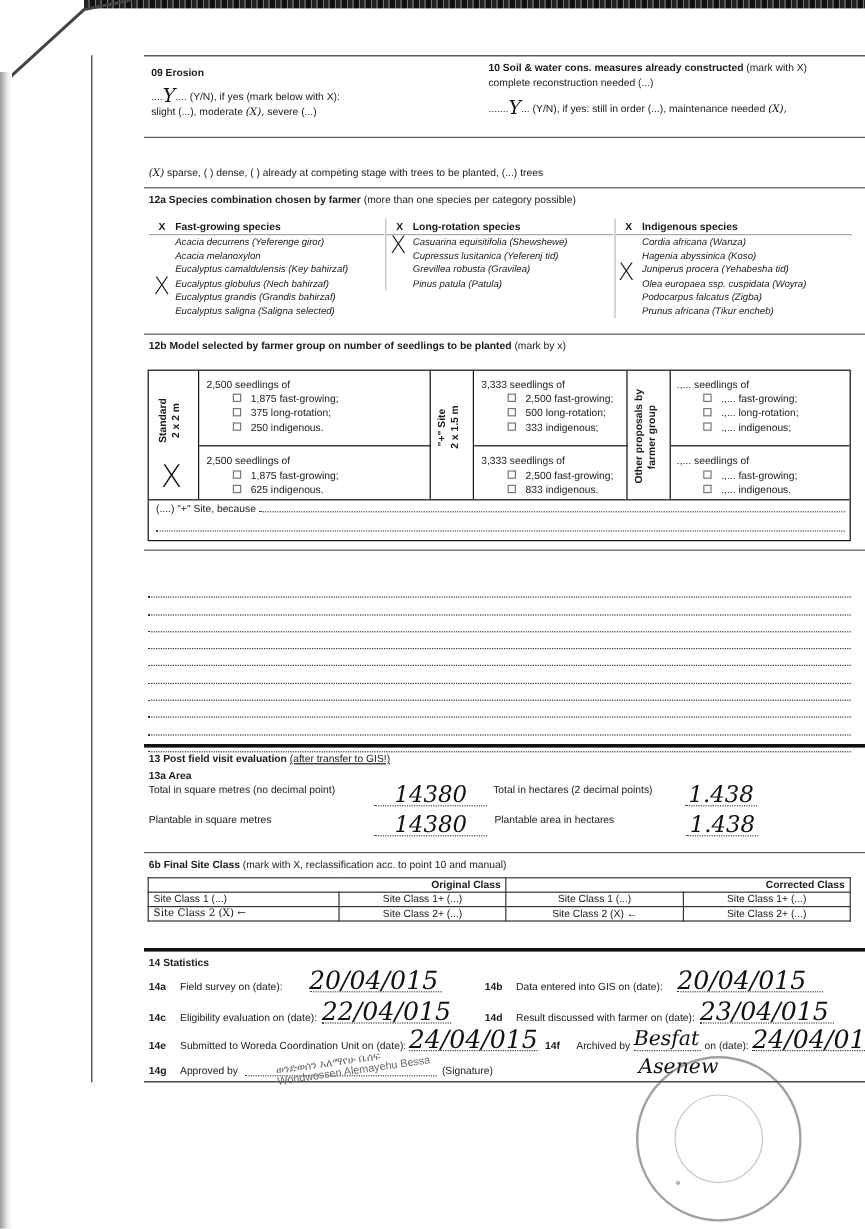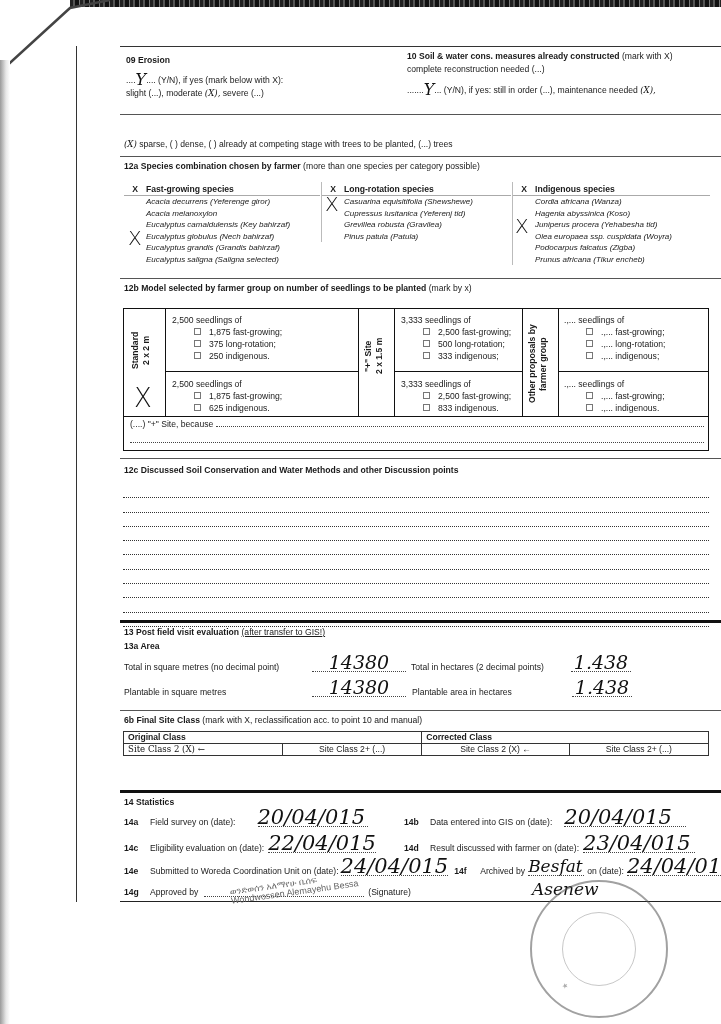--- a/index.html
+++ b/index.html
@@ -51,28 +51,28 @@
   .dots { border-bottom: 1px dotted #444; height: 10px; }
 
   .s12c { height: 162px; }
   .s12c .title { position: absolute; left: 4px; top: 5px; }
   .dotlines { position: absolute; left: 3px; top: 25px; width: 586px; }
   .dotlines .dl { height: 14.3px; border-bottom: 1px dotted #333; }
 
   .s13 { height: 90px; border-top: 3px solid #111; }
   .s13 .l1 { position: absolute; left: 4px; top: 3px; }
   .s13 .l2 { position: absolute; left: 4px; top: 17px; }
-  .area-row { position: absolute; left: 4px; display: flex; align-items: flex-end; }
+  .area-row { position: absolute; left: 4px; display: flex; align-items: flex-start; }
   .area-hand { font-size: 19px; line-height: 18px; border-bottom: 1px dotted #444; display: inline-block; min-width: 60px; text-align: center; }
 
   .s13b { height: 80px; }
   .s13b .title { position: absolute; left: 4px; top: 3px; }
   .class-table { position: absolute; left: 3px; top: 20px; width: 586px; border-collapse: collapse; font-size: 8.6px; }
   .class-table th, .class-table td { border: 1px solid #333; height: 11.5px; line-height: 11px; padding: 0 4px; }
-  .class-table th { font-weight: bold; text-align: left; }
+  .class-table th { font-weight: bold; text-align: right; }
   .class-table td.c2, .class-table td.c4 { text-align: center; }
 
   .s14 { height: 112px; border-top: 3px solid #111; border-bottom: 1.3px solid #222; }
   .s14 .title { position: absolute; left: 4px; top: 3px; }
   .stat { position: absolute; display: flex; align-items: flex-end; white-space: nowrap; }
   .stat .key { font-weight: bold; width: 26px; }
   .stat .hdate { font-size: 21px; line-height: 18px; border-bottom: 1px dotted #444; display: inline-block; min-width: 70px; }
   .sig { font-size: 17px; }
   .stamp-text { position: absolute; left: 110px; top: 86px; font-size: 9px; color: #666; transform: rotate(-8deg); line-height: 9px; }
 
@@ -282,21 +282,20 @@
         <div class="row">
             <span>(....) "+" Site, because</span>
             <span class="dots" style="flex:1;margin-left:3px"></span>
           </div>
         <div class="dots" style="margin-top:2px"></div>
       </div>
     </div>
   </div>
 
   <div class="sec s12c">
-    <div class="title line b">12c Discussed Soil Conservation and Water Methods and other Discussion points</div>
     <div class="dotlines" id="dotlines">
         <div class="dl"></div>
         <div class="dl"></div>
         <div class="dl"></div>
         <div class="dl"></div>
         <div class="dl"></div>
         <div class="dl"></div>
         <div class="dl"></div>
         <div class="dl"></div>
         <div class="dl"></div>
@@ -331,20 +330,26 @@
     </div>
     <table class="class-table">
       <thead>
         <tr>
           <th colspan="2">Original Class</th>
           <th colspan="2">Corrected Class</th>
         </tr>
       </thead>
       <tbody>
         <tr>
+          <td>Site Class 1 (...)</td>
+          <td class="c2">Site Class 1+ (...)</td>
+          <td class="c2">Site Class 1 (...)</td>
+          <td class="c4">Site Class 1+ (...)</td>
+        </tr>
+        <tr>
           <td class="hand" style="font-style:normal">Site Class 2 (X) ←</td>
           <td class="c2">Site Class 2+ (...)</td>
           <td class="c2">Site Class 2 (X) ←</td>
           <td class="c4">Site Class 2+ (...)</td>
         </tr>
       </tbody>
     </table>
   </div>
 
   <div class="sec s14">

